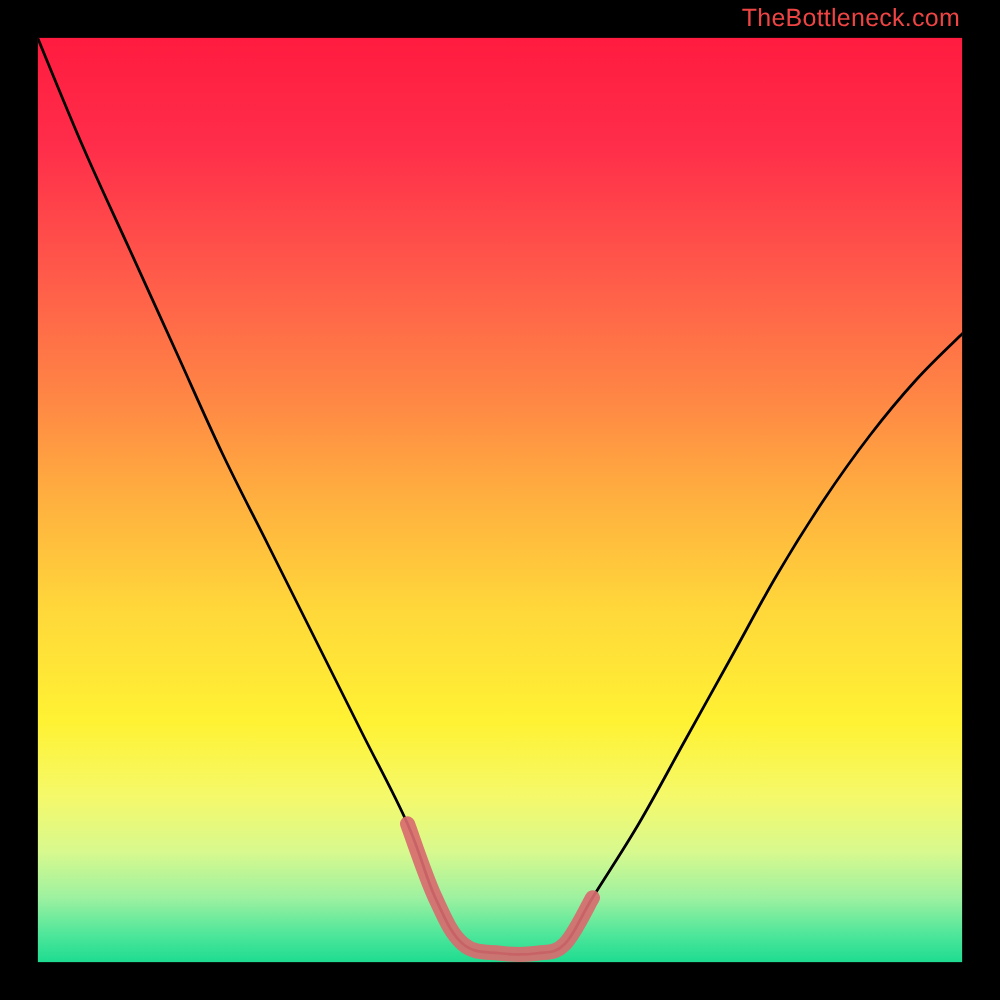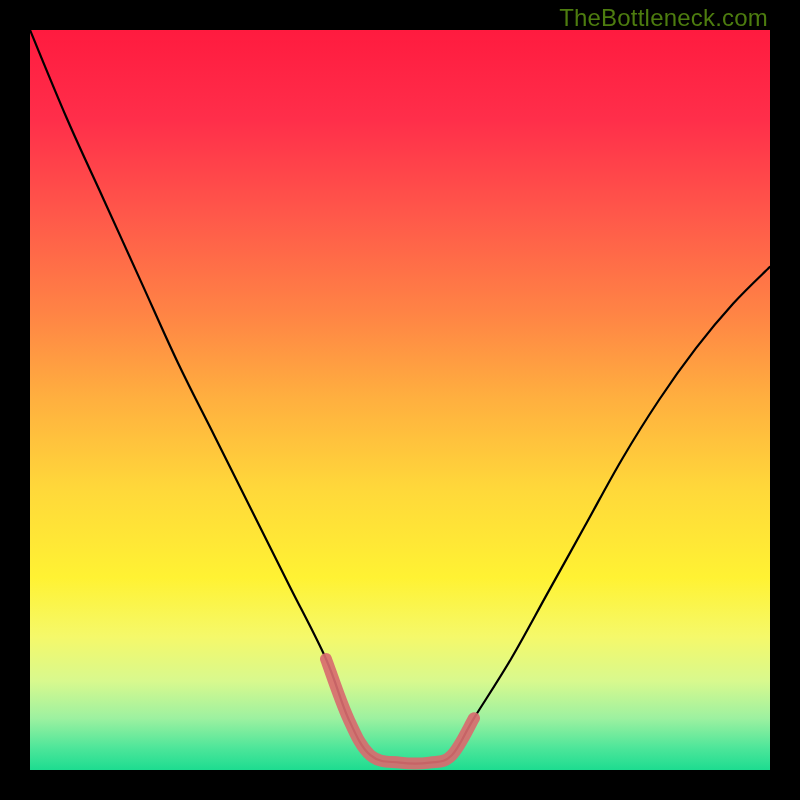--- a/index.html
+++ b/index.html
@@ -29,22 +29,22 @@
     position: absolute;
     left: 0;
     top: 0;
     width: 100%;
     height: 100%;
   }
   .watermark {
     position: absolute;
     top: 4px;
     right: 32px;
-    color: #4d7c0f;
-    font-size: 24px;
+    color: #ef4444;
+    font-size: 20px;
     font-weight: 500;
     letter-spacing: 0.2px;
   }
   svg.curve {
     position: absolute;
     left: 0;
     top: 0;
     width: 100%;
     height: 100%;
   }

